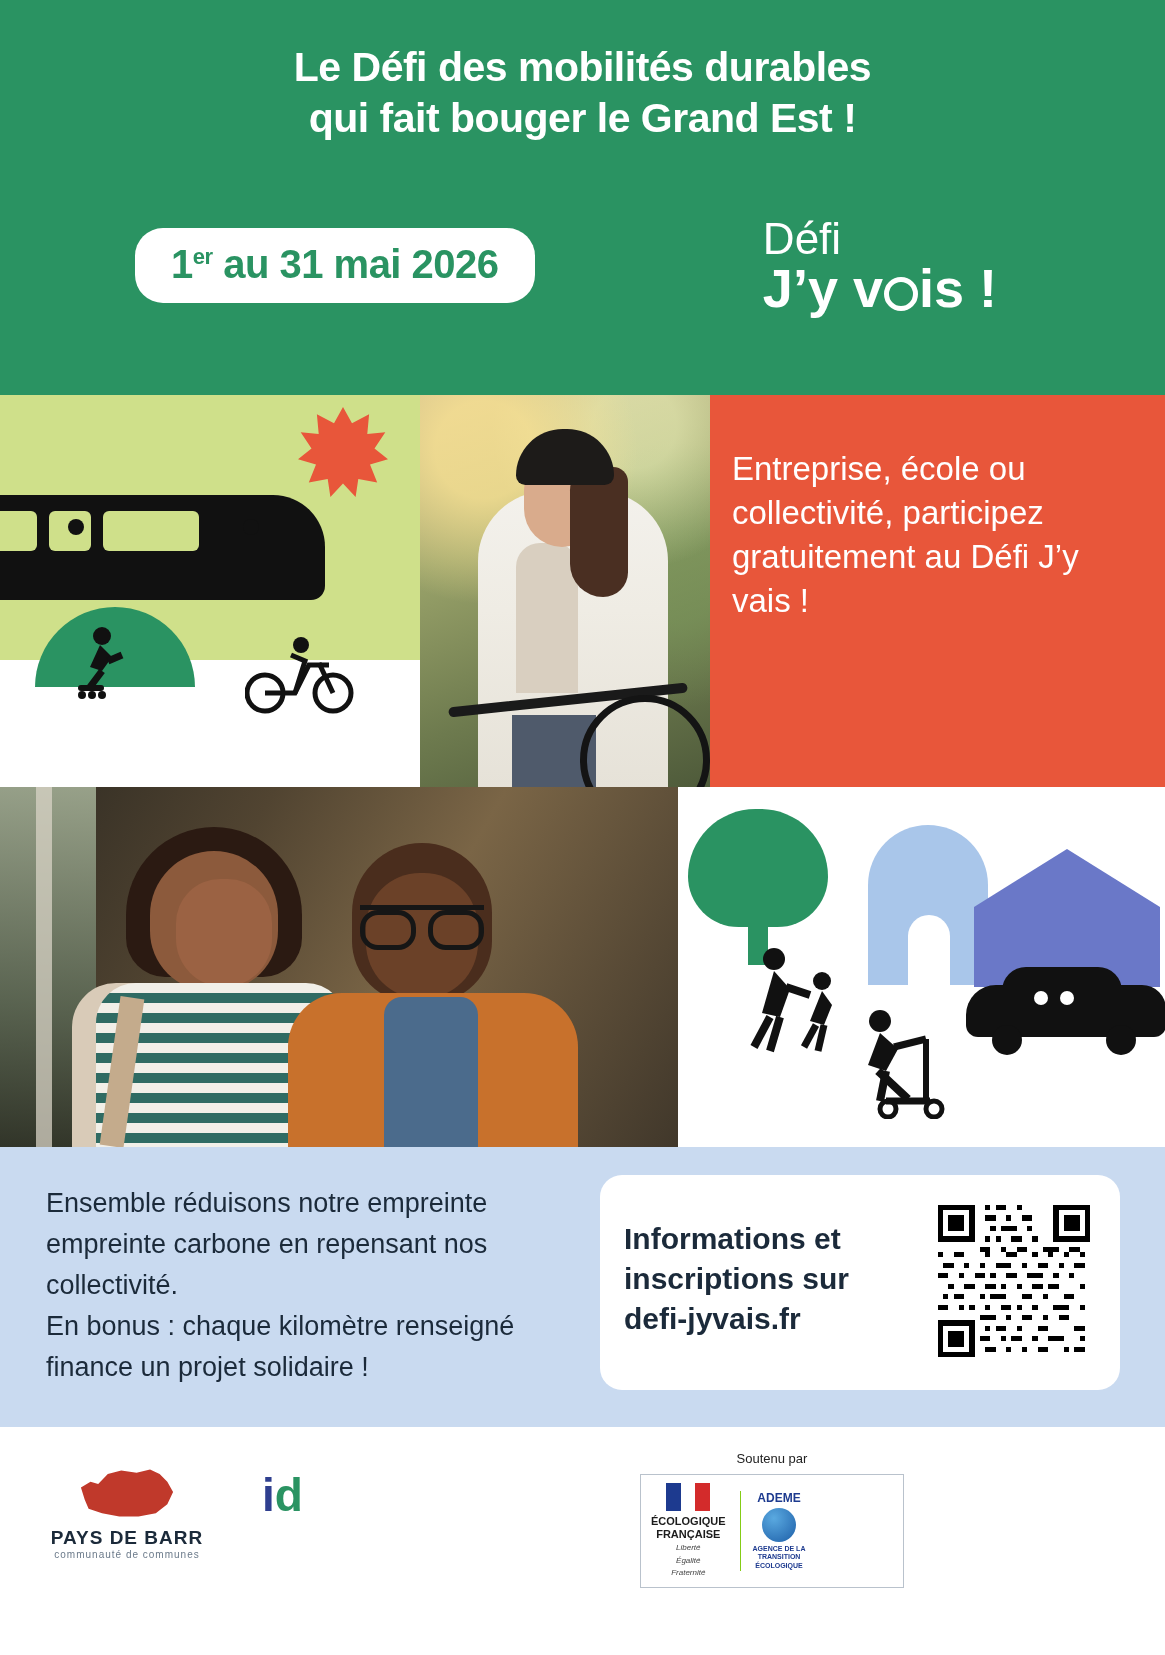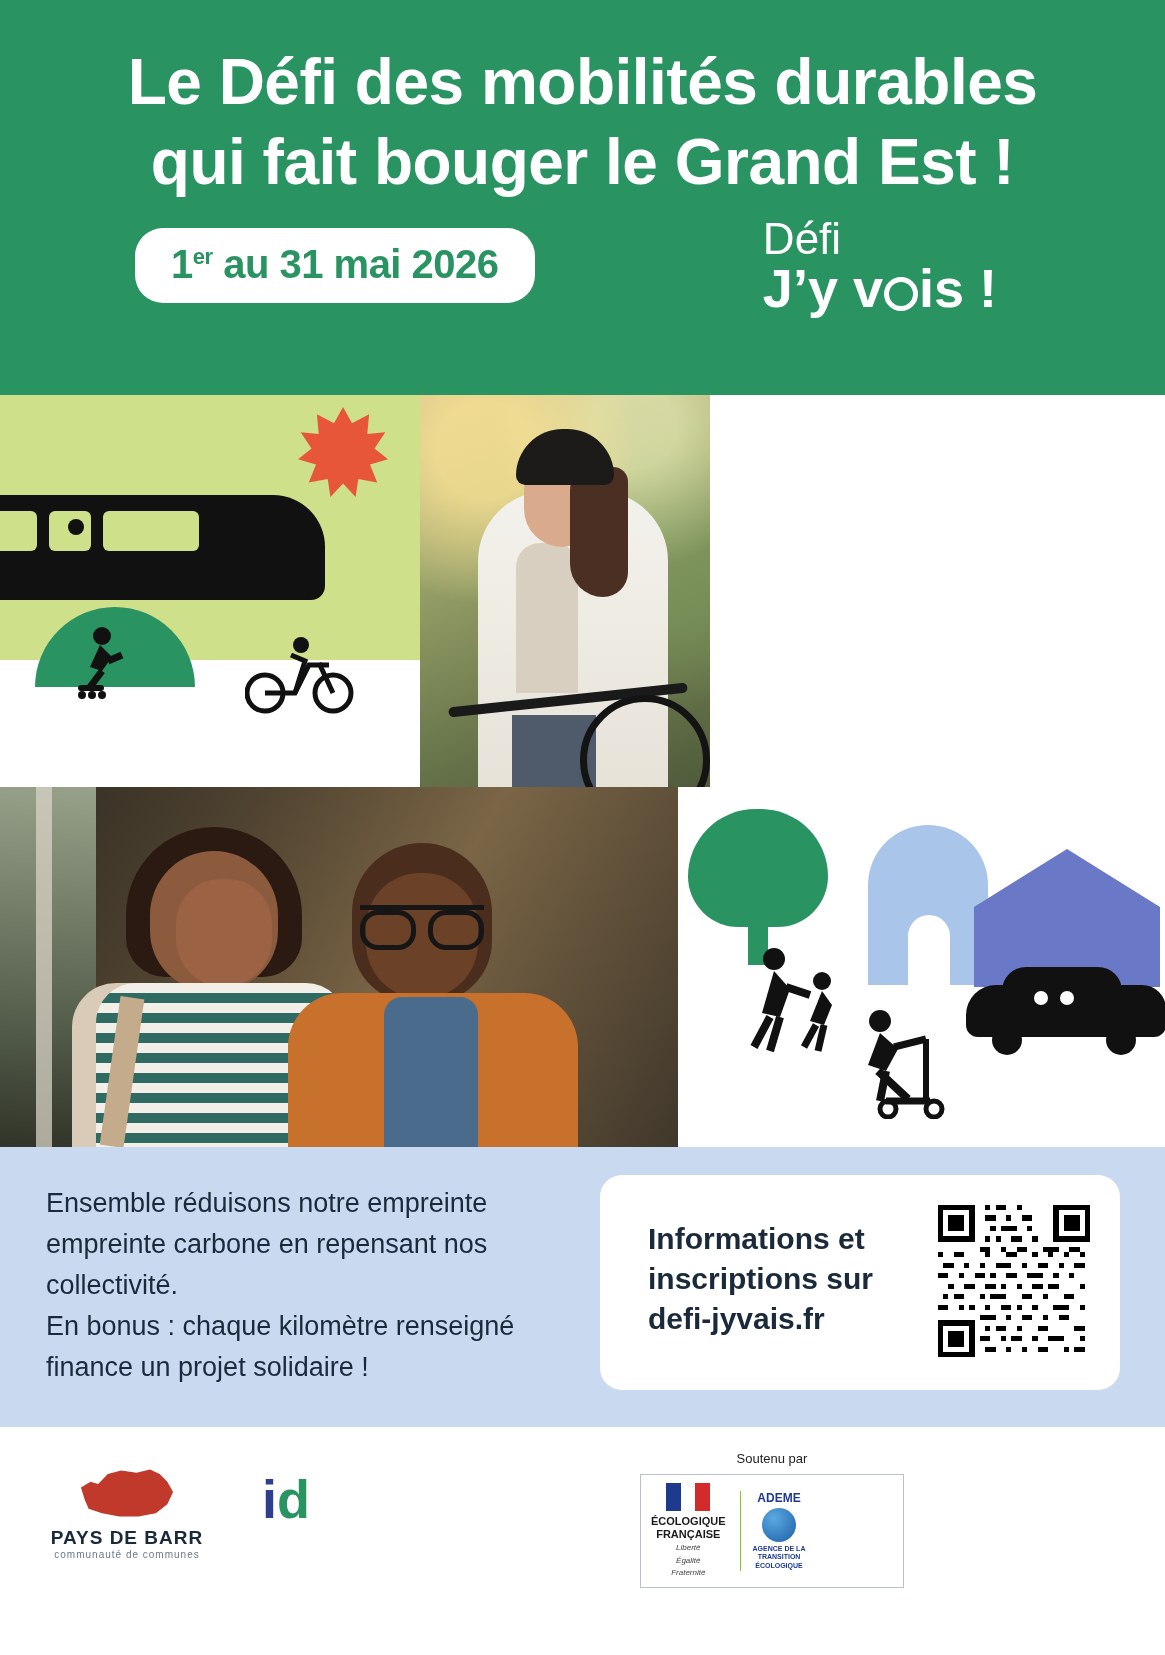--- a/index.html
+++ b/index.html
@@ -14,21 +14,21 @@
   
   .header {
     position: absolute; left: 0; top: 0; width: 1165px; height: 395px;
     background: #2a9362;
   }
   .title {
     position: absolute; left: 0; top: 42px; width: 1165px;
     text-align: center;
     color: #ffffff;
     font-weight: bold;
-    font-size: 64px;
+    font-size: 41px;
     line-height: 1.25;
     letter-spacing: -0.5px;
   }
   .title .line2 { display: block; }
   .date-pill {
     position: absolute; left: 135px; top: 228px;
     background: #ffffff; border-radius: 28px;
     padding: 14px 36px 16px 36px;
     color: #2a9362; font-weight: bold; font-size: 40px;
     letter-spacing: -0.5px;
@@ -251,41 +251,41 @@
   }
   .left-text {
     position: absolute; left: 46px; top: 36px; width: 520px;
     color: #1b2a3a; font-size: 27px; line-height: 1.52;
   }
   .info-card {
     position: absolute; left: 600px; top: 28px; width: 520px; height: 215px;
     background: #ffffff; border-radius: 22px;
   }
   .info-card .txt {
-    position: absolute; left: 48px; top: 44px; width: 280px;
+    position: absolute; left: 24px; top: 44px; width: 280px;
     color: #1b2a3a; font-size: 30px; font-weight: bold; line-height: 1.34;
   }
   .qr {
     position: absolute; right: 30px; top: 30px; width: 152px; height: 152px;
     background: #ffffff;
   }
 
   
   .footer { position: absolute; left: 0; top: 1427px; width: 1165px; height: 228px; background: #ffffff; }
   .logo-barr { position: absolute; left: 42px; top: 38px; width: 170px; text-align: center; }
   .bear {
     width: 96px; height: 56px; margin: 0 auto 6px auto; background: #c0392b;
     clip-path: polygon(6% 62%, 2% 40%, 12% 30%, 20% 34%, 30% 16%, 44% 10%, 60% 14%,
                        74% 8%, 84% 16%, 92% 30%, 98% 48%, 92% 70%, 80% 86%, 62% 92%,
                        42% 92%, 24% 86%, 10% 78%);
   }
   .logo-barr .name { color: #1b2a3a; font-weight: bold; font-size: 19px; letter-spacing: 1px; }
   .logo-barr .sub { color: #6b7a8a; font-size: 10px; letter-spacing: 1px; }
   .logo-id { position: absolute; left: 262px; top: 48px; width: 230px; }
-  .logo-id .mark { font-size: 54px; font-weight: bold; color: #2f3f8f; line-height: .9; float: left; }
+  .logo-id .mark { font-size: 46px; font-weight: bold; color: #2f3f8f; line-height: .9; float: left; }
   .logo-id .mark .dot { color: #2a9362; }
   .logo-id .words { margin-left: 84px; padding-top: 20px; color: #2f3f8f; font-size: 20px; line-height: 1.25; }
   .logo-sout { position: absolute; left: 640px; top: 24px; width: 264px; }
   .logo-sout .lab { font-size: 13px; color: #222; text-align: center; margin-bottom: 8px; }
   .sout-box { border: 1px solid #b9c2cc; padding: 8px 10px; display: flex; gap: 14px; align-items: center; background:#fff; }
   .rf { text-align: center; }
   .rf .flag { width: 44px; height: 28px; margin: 0 auto 4px auto;
     background: linear-gradient(90deg, #1d3a8f 0 33%, #ffffff 33% 66%, #d32b2b 66% 100%); }
   .rf .t1 { font-size: 11px; font-weight: bold; color: #1b1b1b; line-height: 1.2; }
   .rf .t2 { font-size: 8px; color: #444; font-style: italic; line-height: 1.3; margin-top: 2px; }
@@ -356,20 +356,23 @@
       <div class="person"></div>
       <div class="torso"></div>
       <div class="face"></div>
       <div class="hair"></div>
       <div class="helmet"></div>
       <div class="jeans"></div>
       <div class="bikebar"></div>
       <div class="wheel"></div>
     </div>
 
+    <div class="orange-panel">
+      <div class="orange-text">Entreprise, école ou collectivité, participez gratuitement au Défi J’y vais !</div>
+    </div>
   </div>
 
   <div class="band3">
     <div class="photo-tram">
       <div class="win-left"></div>
       <div class="pole"></div>
       <div class="woman-hair"></div>
       <div class="woman-head"></div>
       <div class="woman-face"></div>
       <div class="woman-coat"></div>

